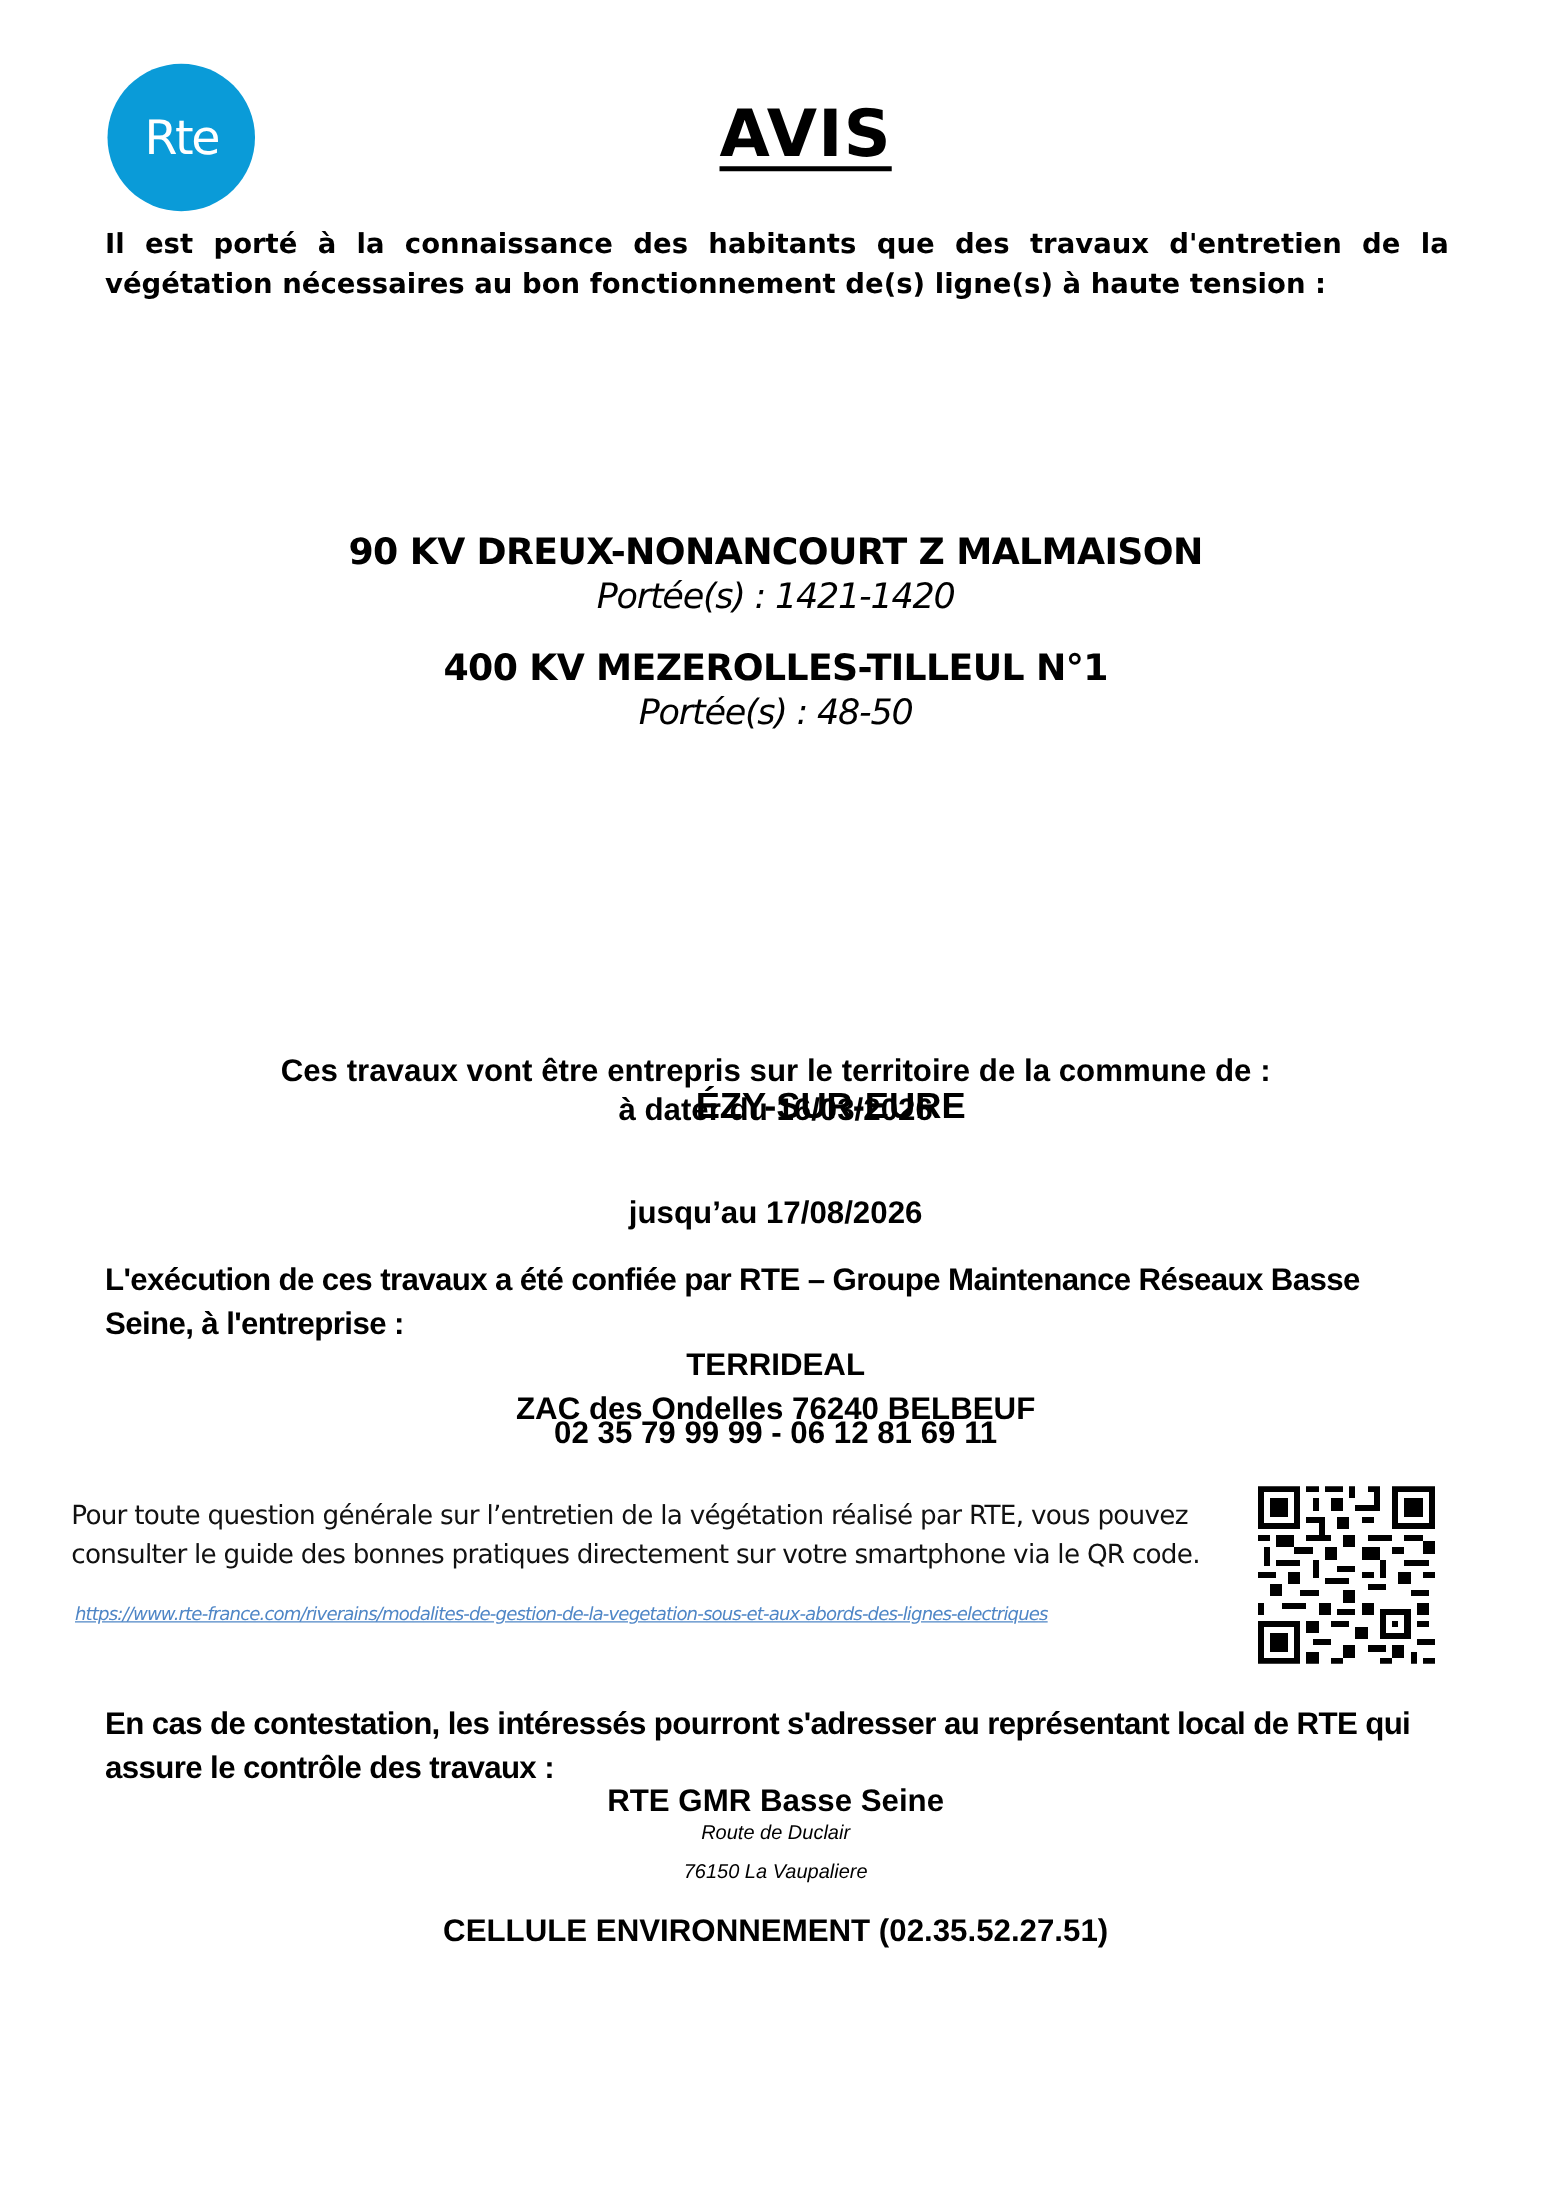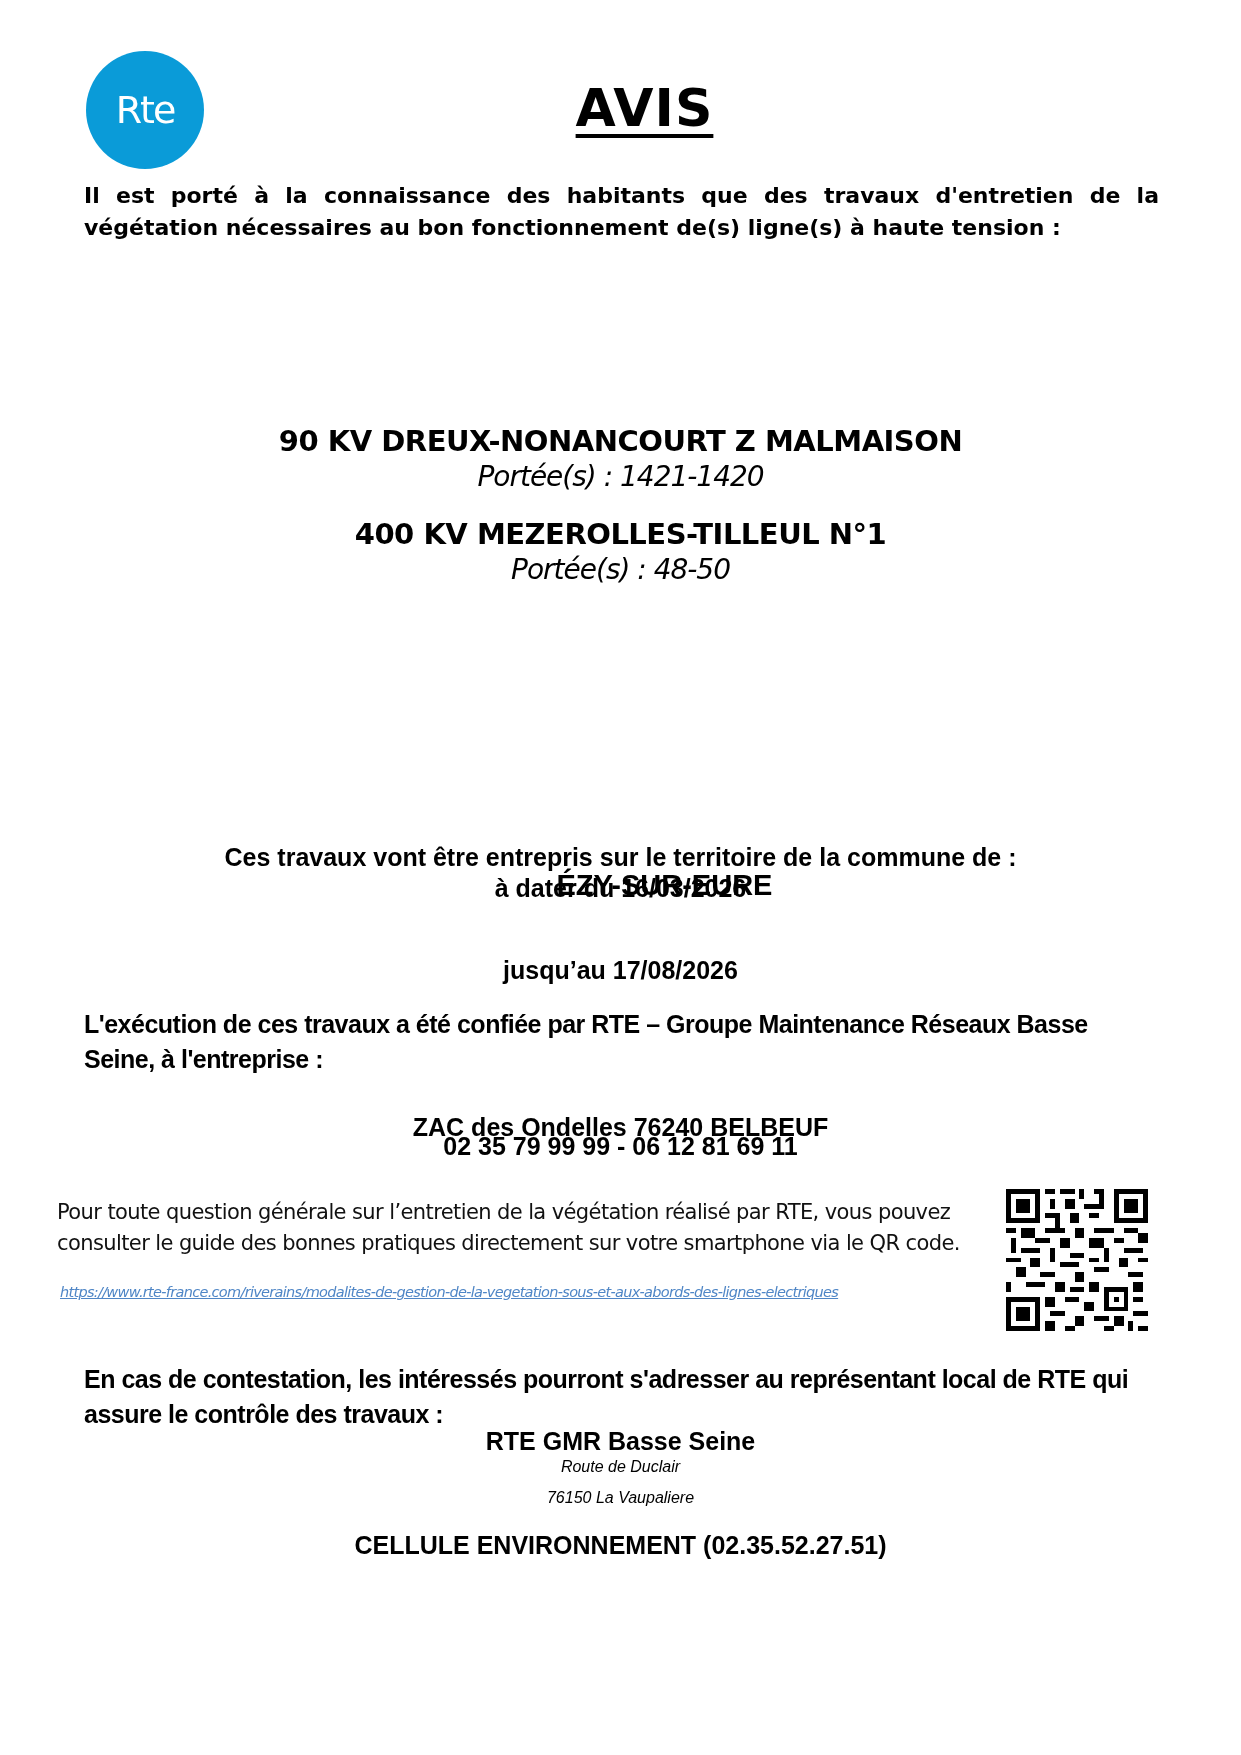--- a/index.html
+++ b/index.html
@@ -87,20 +87,21 @@
   </div>
 
   <div class="center bold-c" style="top:843px;">Ces travaux vont être entrepris sur le territoire de la commune de :</div>
   <div class="center bold-c-big" style="top:869px;margin-left:44px;">ÉZY-SUR-EURE</div>
 
   <div class="center bold-c" style="top:874px;">à dater du 16/03/2026</div>
   <div class="center bold-c" style="top:956px;">jusqu’au 17/08/2026</div>
 
   <div class="para" style="top:1007px;">L'exécution de ces travaux a été confiée par RTE – Groupe Maintenance Réseaux Basse Seine, à l'entreprise :</div>
 
+  <div class="center bold-c" style="top:1078px;">TERRIDEAL</div>
   <div class="center bold-c" style="top:1113px;">ZAC des Ondelles 76240 BELBEUF</div>
   <div class="center bold-c" style="top:1132px;">02 35 79 99 99 - 06 12 81 69 11</div>
 
   <div class="info">
     <div>Pour toute question générale sur l’entretien de la végétation réalisé par RTE, vous pouvez</div>
     <div>consulter le guide des bonnes pratiques directement sur votre smartphone via le QR code.</div>
   </div>
   <a class="link">https://www.rte-france.com/riverains/modalites-de-gestion-de-la-vegetation-sous-et-aux-abords-des-lignes-electriques</a>
 
   <svg class="qr" viewBox="0 0 29 29" shape-rendering="crispEdges">

